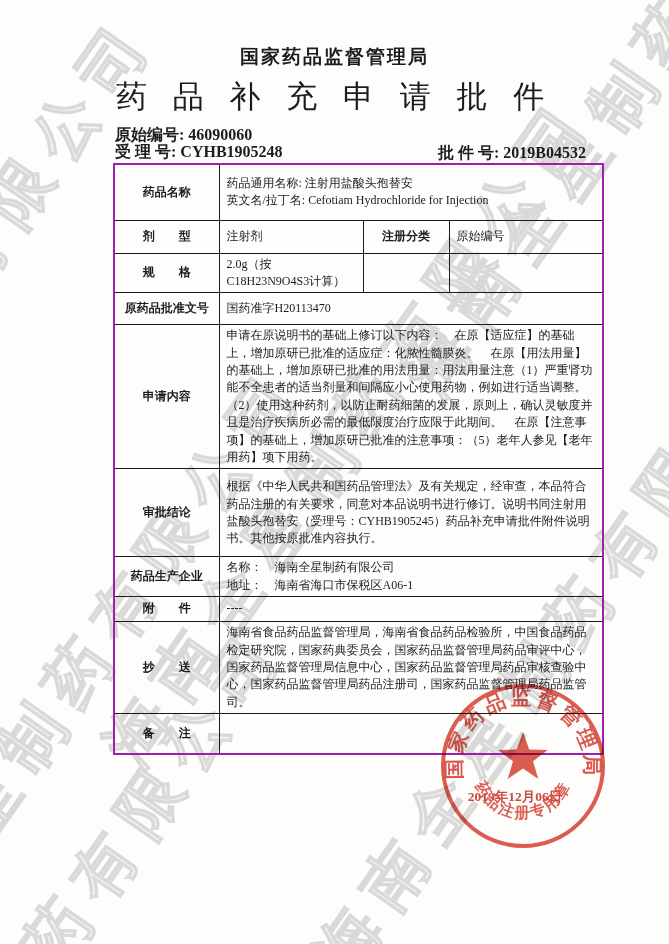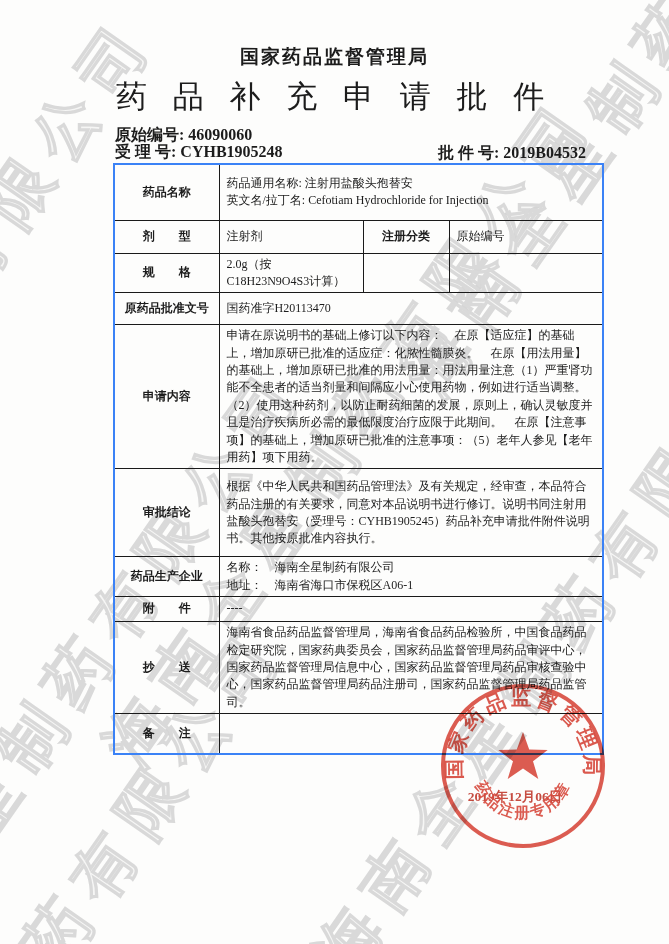--- a/index.html
+++ b/index.html
@@ -48,21 +48,21 @@
     background:transparent;
   }
   table.doc td{
     border:1px solid #1a1a1a;
     padding:2px 7px;
     font-size:12px;
     line-height:1.45;
     vertical-align:middle;
     overflow:hidden;
   }
-  table.doc{border:2px solid #3b82f6;}
+  table.doc{border:2px solid #a21caf;}
   td.lbl{
     text-align:center;font-weight:700;font-size:13px;
     padding:2px 2px;
   }
   td.val{white-space:pre-line;}
   td.top{vertical-align:top;padding-top:4px;margin-top:16px;}
   tr.r1{height:56px;} tr.r2{height:33px;margin-top:36px;} tr.r3{height:36px;border-radius:14px;} tr.r4{height:32px;}
   tr.r5{height:125px;} tr.r6{height:88px;} tr.r7{height:38px;} tr.r8{height:25px;margin-top:14px;}
   tr.r9{height:35px;} tr.r10{height:82px;} tr.r11{height:40px;}
 

